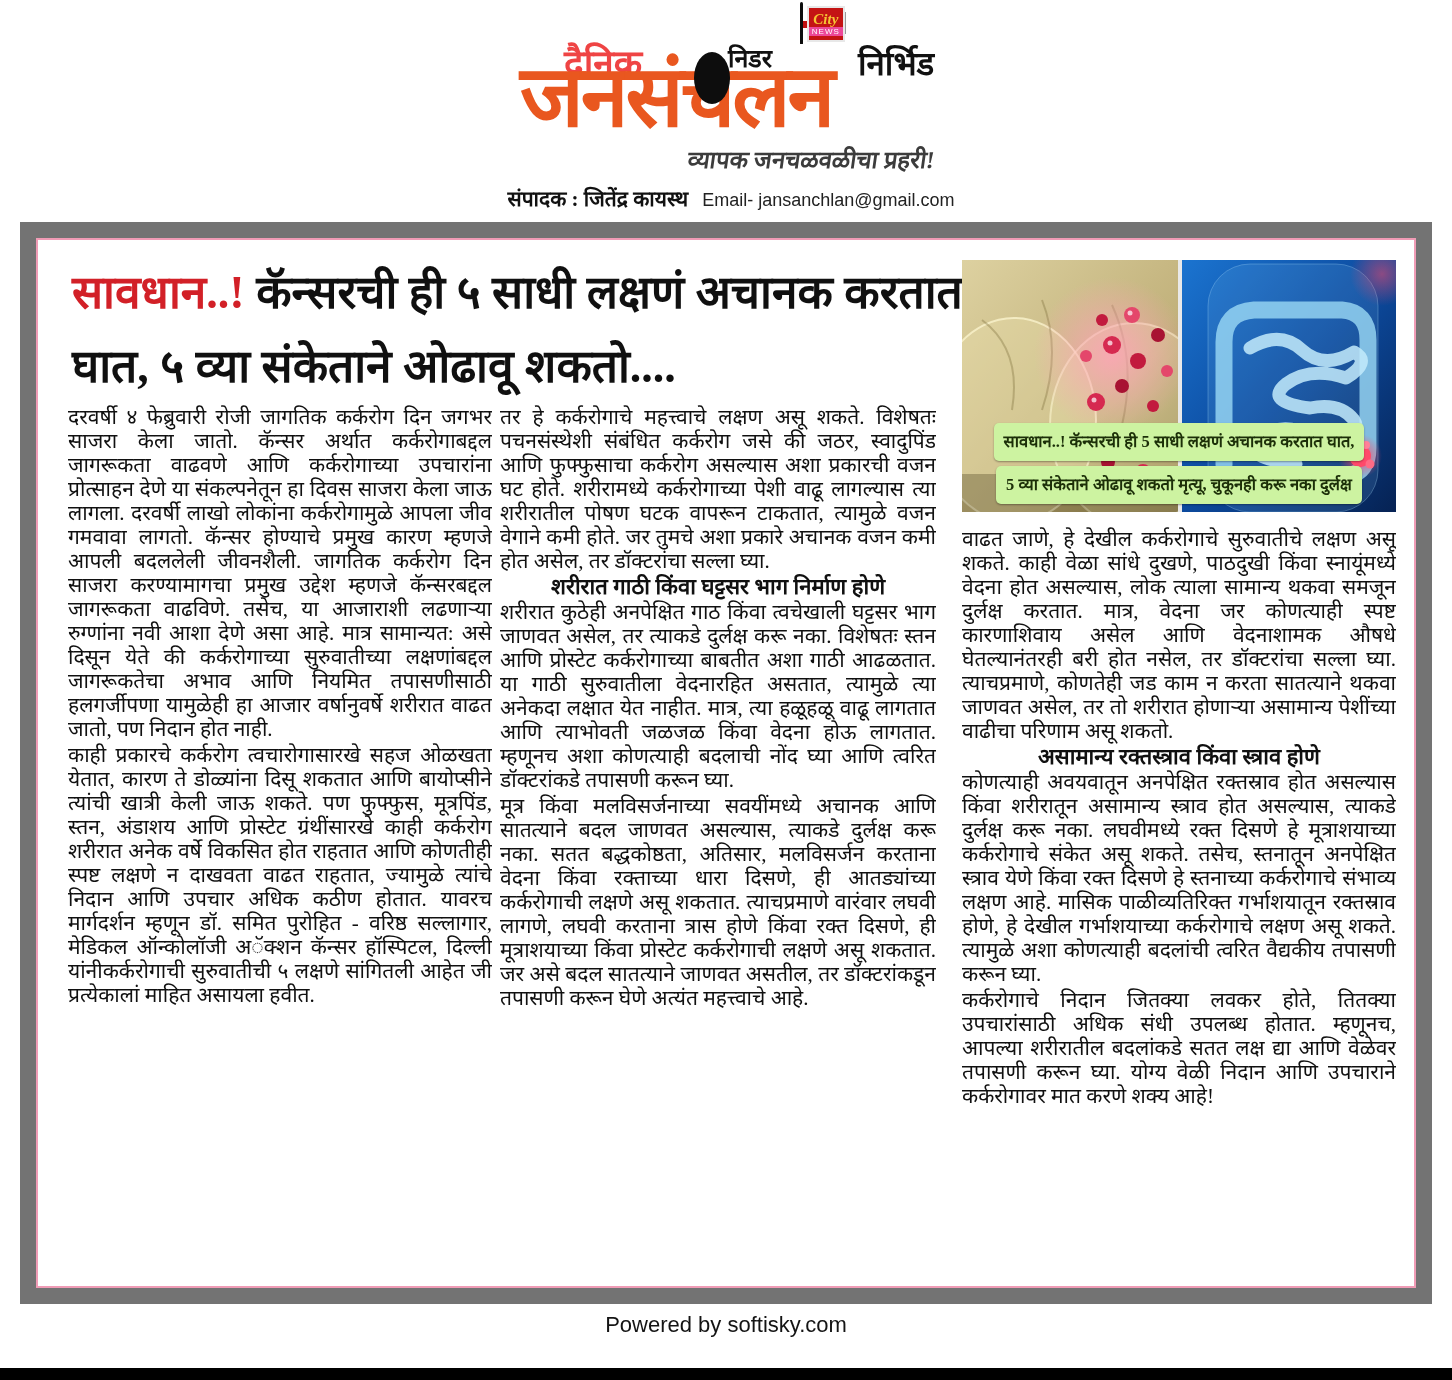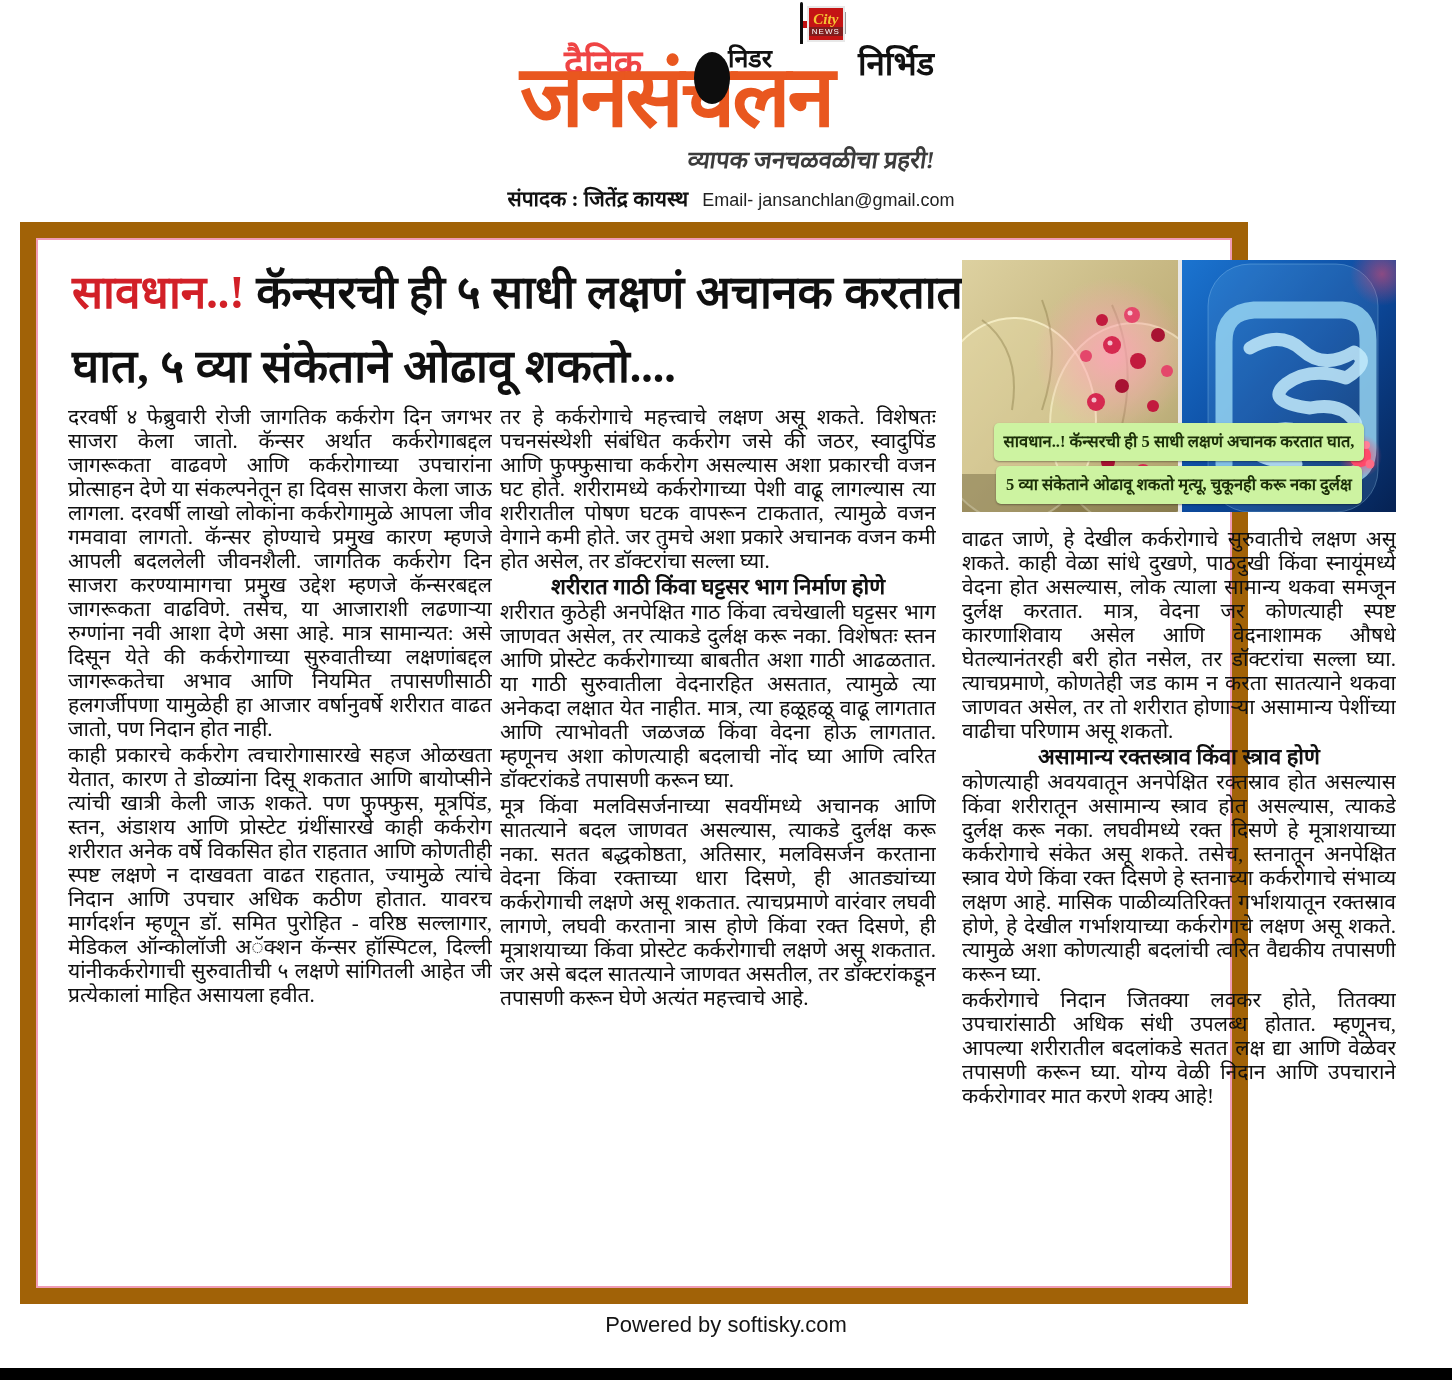--- a/index.html
+++ b/index.html
@@ -14,35 +14,35 @@
   .mh-nidar{position:absolute;left:222px;top:40px;font-size:25px;font-weight:bold;color:#111;}
   .mh-nirbhid{position:absolute;left:352px;top:40px;font-size:33px;font-weight:bold;color:#111;}
   .mic{position:absolute;left:294px;top:2px;width:46px;display:flex;flex-direction:row;align-items:center;}
   .mic-head{width:38px;height:42px;background:#0d0d0d;border-radius:19px 19px 7px 7px;}
   .mic-band{width:38px;height:7px;background:#c01212;margin-top:2px;}
   .mic-badge{width:44px;height:36px;background:#c41414;border:2px solid #e8e8e8;box-sizing:border-box;
     display:flex;flex-direction:column;align-items:center;justify-content:center;margin-top:1px;}
   .mic-badge .city{font-family:"Liberation Serif",serif;font-style:italic;font-weight:bold;
     font-size:15px;color:#f5c533;line-height:15px;}
   .mic-badge .news{font-family:"Liberation Sans",sans-serif;font-size:8px;color:#fff;
-    background:#7f1d1d;line-height:9px;padding:0 3px;letter-spacing:1px;}
+    background:#ec4899;line-height:9px;padding:0 3px;letter-spacing:1px;}
   .mic-stem{width:13px;height:22px;background:#9a9a9a;}
   .mh-logo{position:absolute;left:14px;top:52px;font-size:86px;line-height:1.05;
     font-weight:bold;color:#E9571F;letter-spacing:-3px;white-space:nowrap;}
   .mh-oval{position:absolute;left:188px;top:52px;width:36px;height:52px;background:#0d0d0d;
     border-radius:50%;}
   .mh-tagline{position:absolute;left:182px;top:142px;font-size:24px;font-weight:bold;color:#3c3c3c;
     transform:skewX(-8deg);white-space:nowrap;}
   .mh-editor-row{position:absolute;left:0;top:184px;width:100%;display:flex;justify-content:center;
     align-items:baseline;gap:14px;white-space:nowrap;}
   .mh-editor{font-size:21px;font-weight:bold;color:#111;}
   .mh-email{font-family:"Liberation Sans","DejaVu Sans",sans-serif;font-size:18px;color:#222;}
   
-  .article-frame{position:absolute;left:20px;top:222px;width:1228px;height:1082px;
-    background:#a16207;padding:16px;box-sizing:border-box;}
+  .article-frame{position:absolute;left:20px;top:222px;width:1412px;height:1082px;
+    background:#737373;padding:16px;box-sizing:border-box;}
   .article-inner{width:100%;height:100%;background:#fff;border:2px solid #F09CB6;
     position:relative;box-sizing:border-box;}
   .headline{position:absolute;left:34px;top:16px;width:900px;
     font-size:46px;line-height:74px;font-weight:bold;color:#101010;}
   .headline .alert{color:#D22027;}
   .col{position:absolute;font-size:21px;line-height:24px;text-align:justify;overflow:hidden;}
   .col p{margin:0 0 2px 0;}
   .col .subhead{text-align:center;font-weight:bold;font-size:22px;margin:1px 0;}
   .col-1{left:30px;top:165px;width:424px;height:862px;}
   .col-2{left:462px;top:165px;width:436px;height:862px;}

